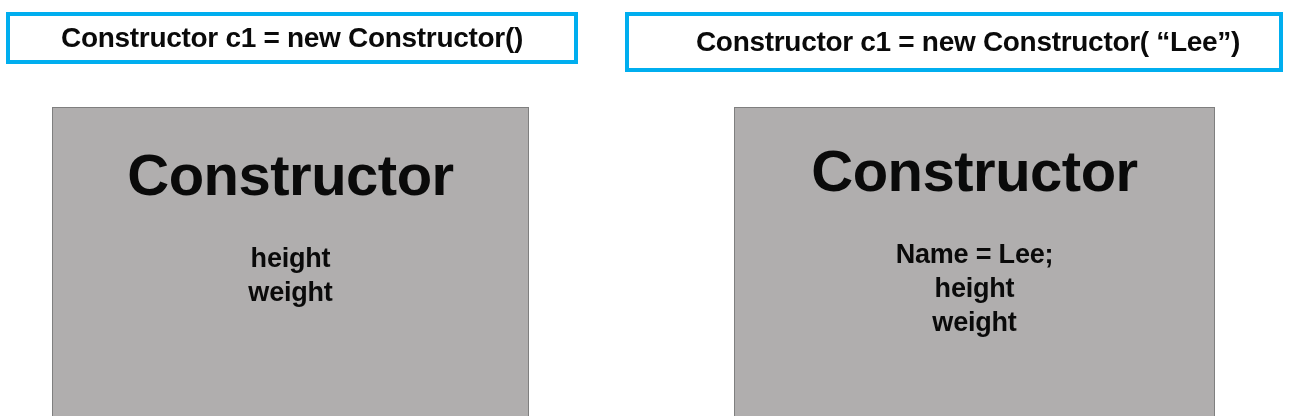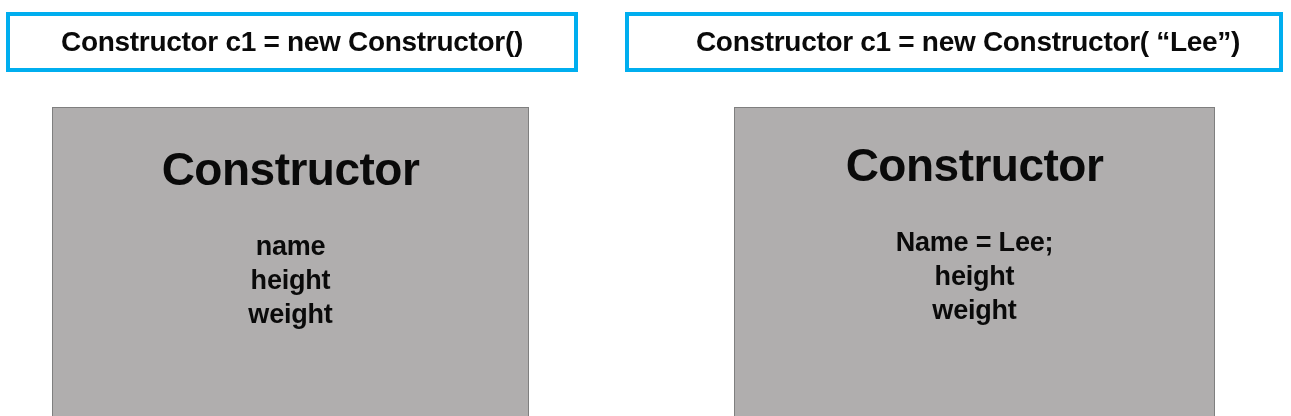--- a/index.html
+++ b/index.html
@@ -40,21 +40,21 @@
     color: #0A0A0A;
     letter-spacing: -0.3px;
     white-space: nowrap;
     line-height: 1;
   }
 
   #code-label-default {
     left: 6px;
     top: 12px;
     width: 572px;
-    height: 60px;
+    height: 52px;
   }
   #code-label-param {
     left: 625px;
     top: 12px;
     width: 658px;
     height: 60px;
     padding-left: 28px;
   }
 
   
@@ -73,21 +73,21 @@
   }
   #object-box-param {
     left: 734px;
     top: 107px;
     width: 481px;
     height: 320px;
   }
 
   .object-title {
     text-align: center;
-    font-size: 46px;
+    font-size: 58px;
     font-weight: bold;
     color: #0A0A0A;
     line-height: 1;
     letter-spacing: -0.5px;
     margin-top: 38px;
   }
   #object-box-param .object-title {
     margin-top: 34px;
   }
 
@@ -111,21 +111,20 @@
 
 <div class="diagram-canvas">
 
   <div class="code-label" id="code-label-default">
     <span class="code-label-text">Constructor c1 = new Constructor()</span>
   </div>
 
   <div class="object-box" id="object-box-default">
     <div class="object-title">Constructor</div>
     <div class="field-list">
-      <div class="field-item">name</div>
       <div class="field-item">height</div>
       <div class="field-item">weight</div>
     </div>
   </div>
 
   <div class="code-label" id="code-label-param">
     <span class="code-label-text">Constructor c1 = new Constructor( “Lee”)</span>
   </div>
 
   <div class="object-box" id="object-box-param">

